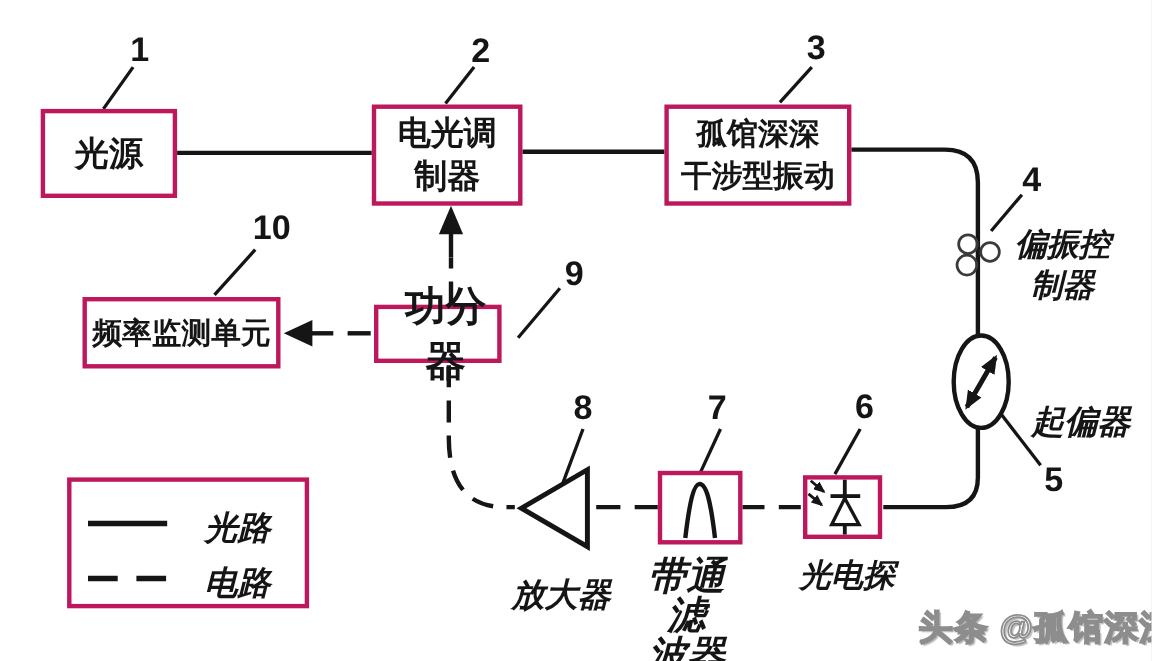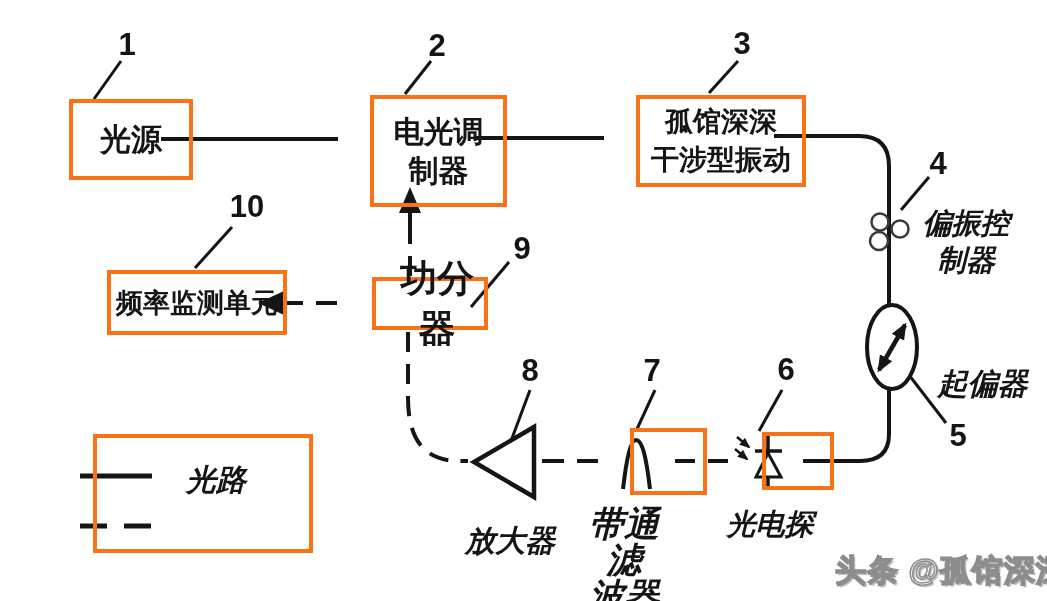--- a/index.html
+++ b/index.html
@@ -7,28 +7,27 @@
     position:relative;
     width:1047px;height:601px;
     background:#ffffff;
     overflow:hidden;
     font-family:"Liberation Sans","DejaVu Sans",sans-serif;
     color:#151515;
   }
   .layer{position:absolute;left:0;top:0;}
   .comp-box{
     position:absolute;
-    border:4px solid #f97316;
+    border:4px solid #be185d;
     box-sizing:border-box;
     display:flex;flex-direction:column;
     align-items:center;justify-content:center;
     font-weight:bold;text-align:center;
     background:transparent;
     color:#151515;
-    margin-left:32px;
   }
   .free-label{
     position:absolute;
     font-weight:bold;text-align:center;
     color:#151515;
     font-style:italic;
   }
   .ref-num{
     position:absolute;
     width:60px;
@@ -113,21 +112,21 @@
     </g>
 
     <path d="M80 476 H152" stroke="#151515" stroke-width="5" fill="none"></path>
     <path d="M80 526 H152" stroke="#151515" stroke-width="5" fill="none" stroke-dasharray="27 17"></path>
   </svg>
 
   <div class="comp-box" style="left:37px;top:99px;width:124px;height:81px;font-size:31px;">
     <span>光源</span>
   </div>
 
-  <div class="comp-box" style="left:338px;top:95px;width:137px;height:112px;font-size:30px;line-height:39px;">
+  <div class="comp-box" style="left:338px;top:95px;width:137px;height:92px;font-size:30px;line-height:39px;">
     <span>电光调</span>
     <span>制器</span>
   </div>
 
   <div class="comp-box" style="left:604px;top:95px;width:170px;height:92px;font-size:28px;line-height:38px;">
     <span>孤馆深深</span>
     <span>干涉型振动</span>
   </div>
 
   <div class="comp-box" style="left:730px;top:432px;width:72px;height:58px;"></div>
@@ -172,16 +171,19 @@
   <div class="ref-num" style="left:786px;top:370px;">6</div>
   <div class="ref-num" style="left:652px;top:371px;">7</div>
   <div class="ref-num" style="left:530px;top:371px;">8</div>
   <div class="ref-num" style="left:522px;top:249px;">9</div>
   <div class="ref-num" style="left:247px;top:207px;">10</div>
 
   <div class="comp-box" style="left:61px;top:434px;width:220px;height:119px;"></div>
   <div class="free-label" style="left:183px;top:460px;width:66px;font-size:30px;">
     <span>光路</span>
   </div>
+  <div class="free-label" style="left:183px;top:510px;width:66px;font-size:30px;">
+    <span>电路</span>
+  </div>
 
   <div class="watermark">头条 @孤馆深深</div>
 
 </div>
 
 </body></html>

